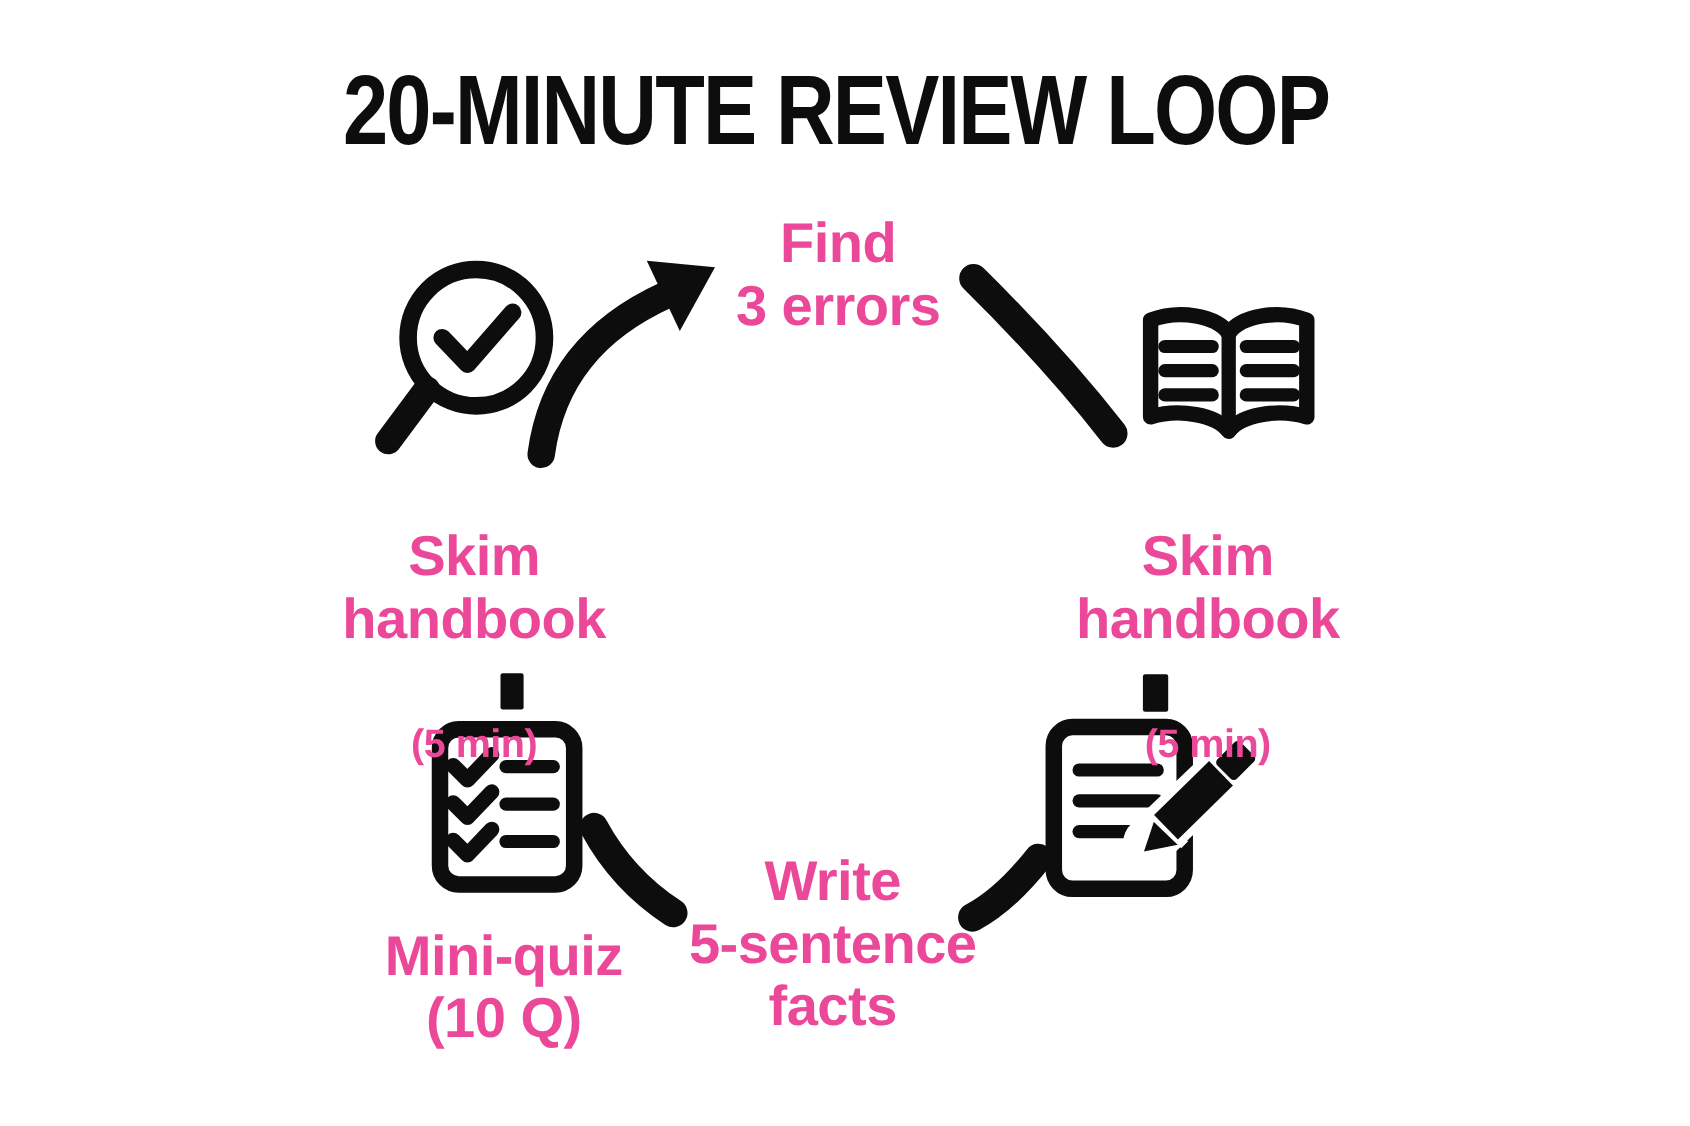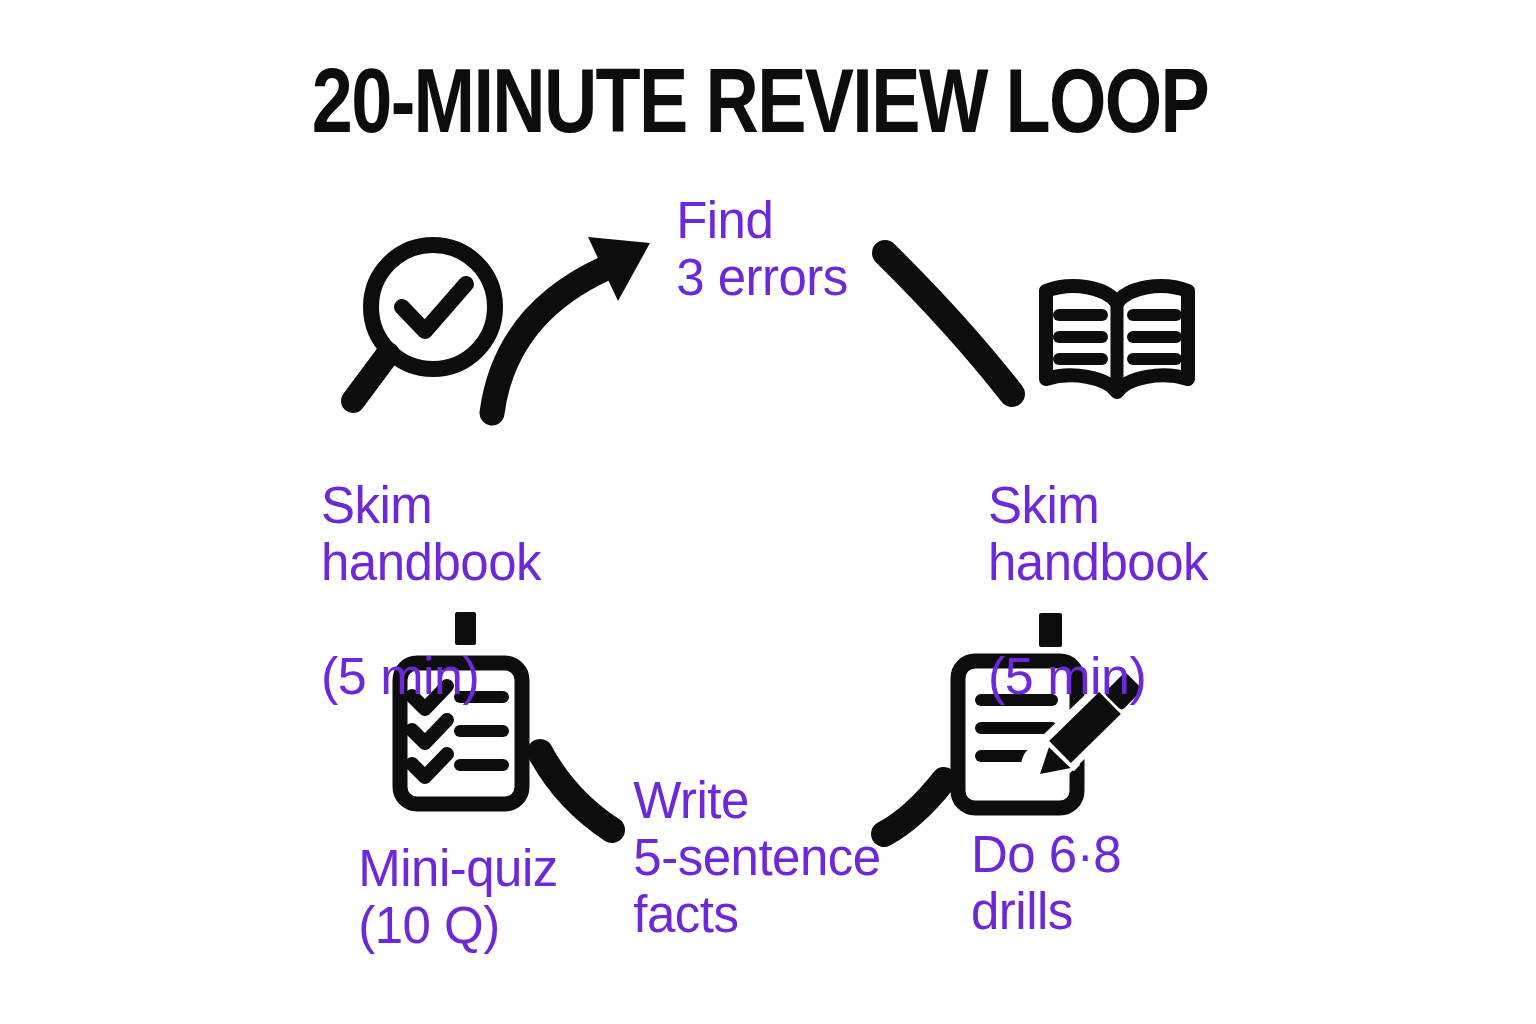--- a/index.html
+++ b/index.html
@@ -17,30 +17,30 @@
   }
   #gfx {
     position: absolute;
     left: 0; top: 0;
     width: 1536px;
     height: 1024px;
   }
   .label {
     position: absolute;
     transform: translateX(-50%);
-    text-align: left;
-    color: #6d28d9;
-    font-weight: 400;
+    text-align: center;
+    color: #ec4899;
+    font-weight: 700;
     font-size: 51px;
     line-height: 57px;
     white-space: pre-line;
     letter-spacing: -0.5px;
   }
   .label .time {
-    font-size: 52px;
+    font-size: 36px;
     line-height: 48px;
     margin-top: 4px;
     white-space: pre-line;
   }
   #title-wrap {
     position: absolute;
     left: 760px;
     top: 56px;
     transform: translateX(-50%);
     white-space: nowrap;
@@ -142,16 +142,14 @@
     <div class="time">(5 min)</div>
   </div>
 
   <div class="label" style="left:458px; top:840px;">Mini-quiz
 (10 Q)</div>
 
   <div class="label" style="left:757px; top:772px;">Write
 5-sentence
 facts</div>
 
-  <div class="label" style="left:1046px; top:826px;">Do 6·8
-drills</div>
 
 </div>
 
 </body></html>

